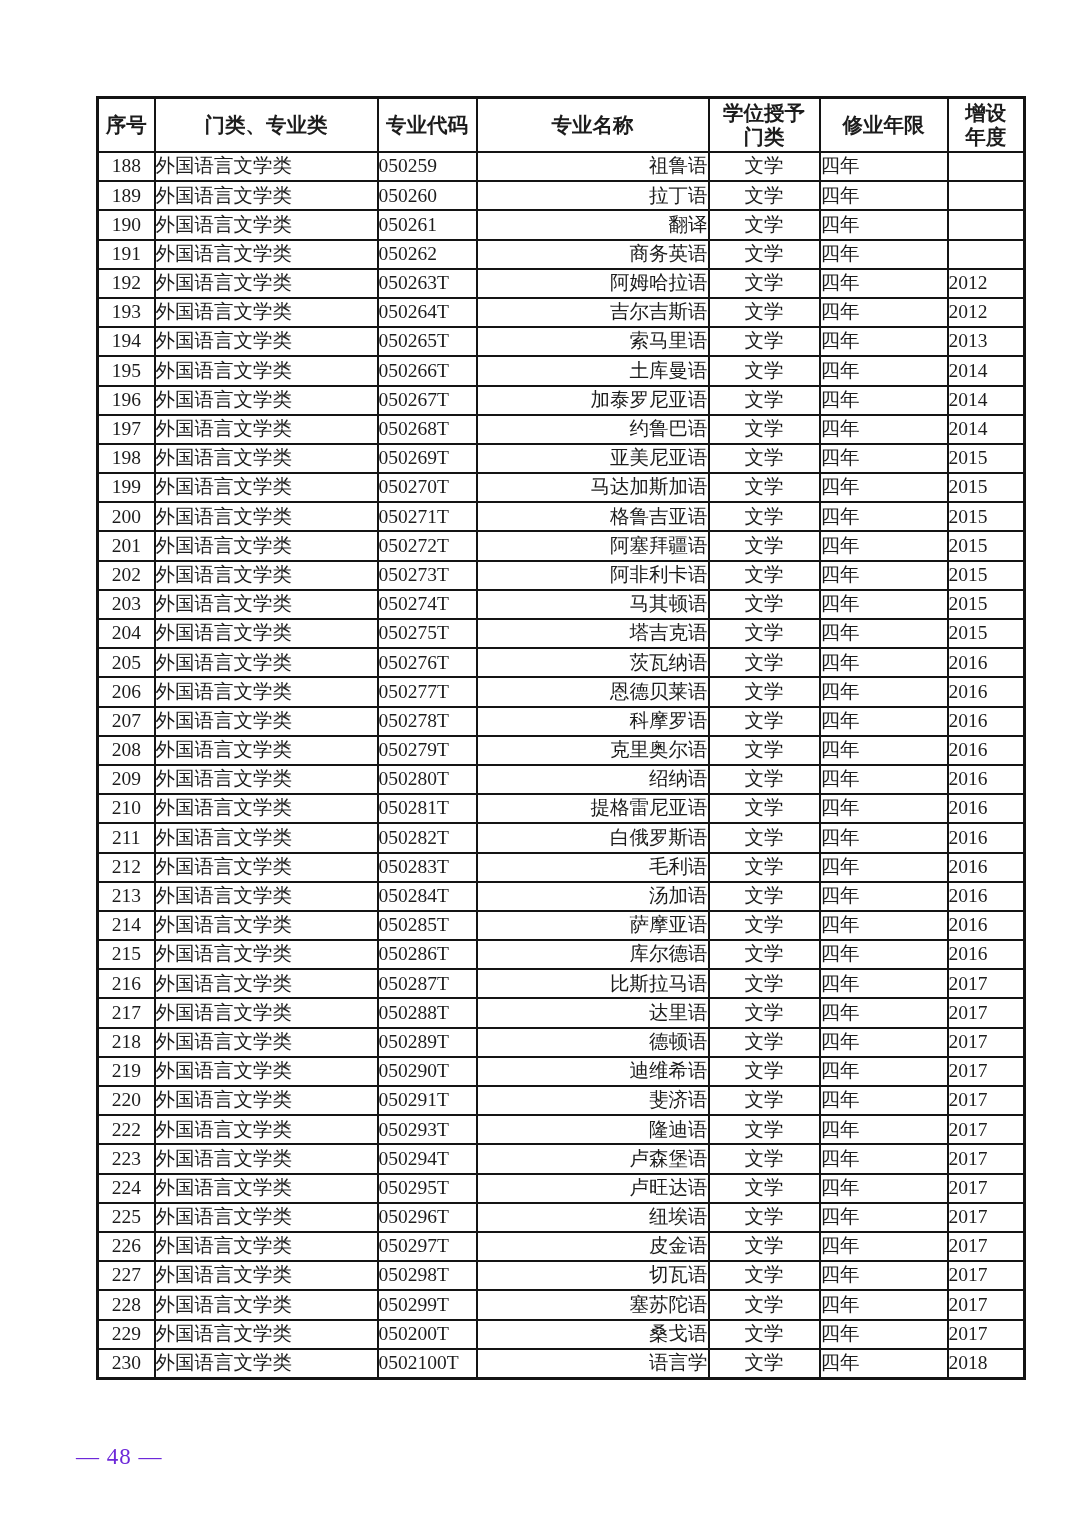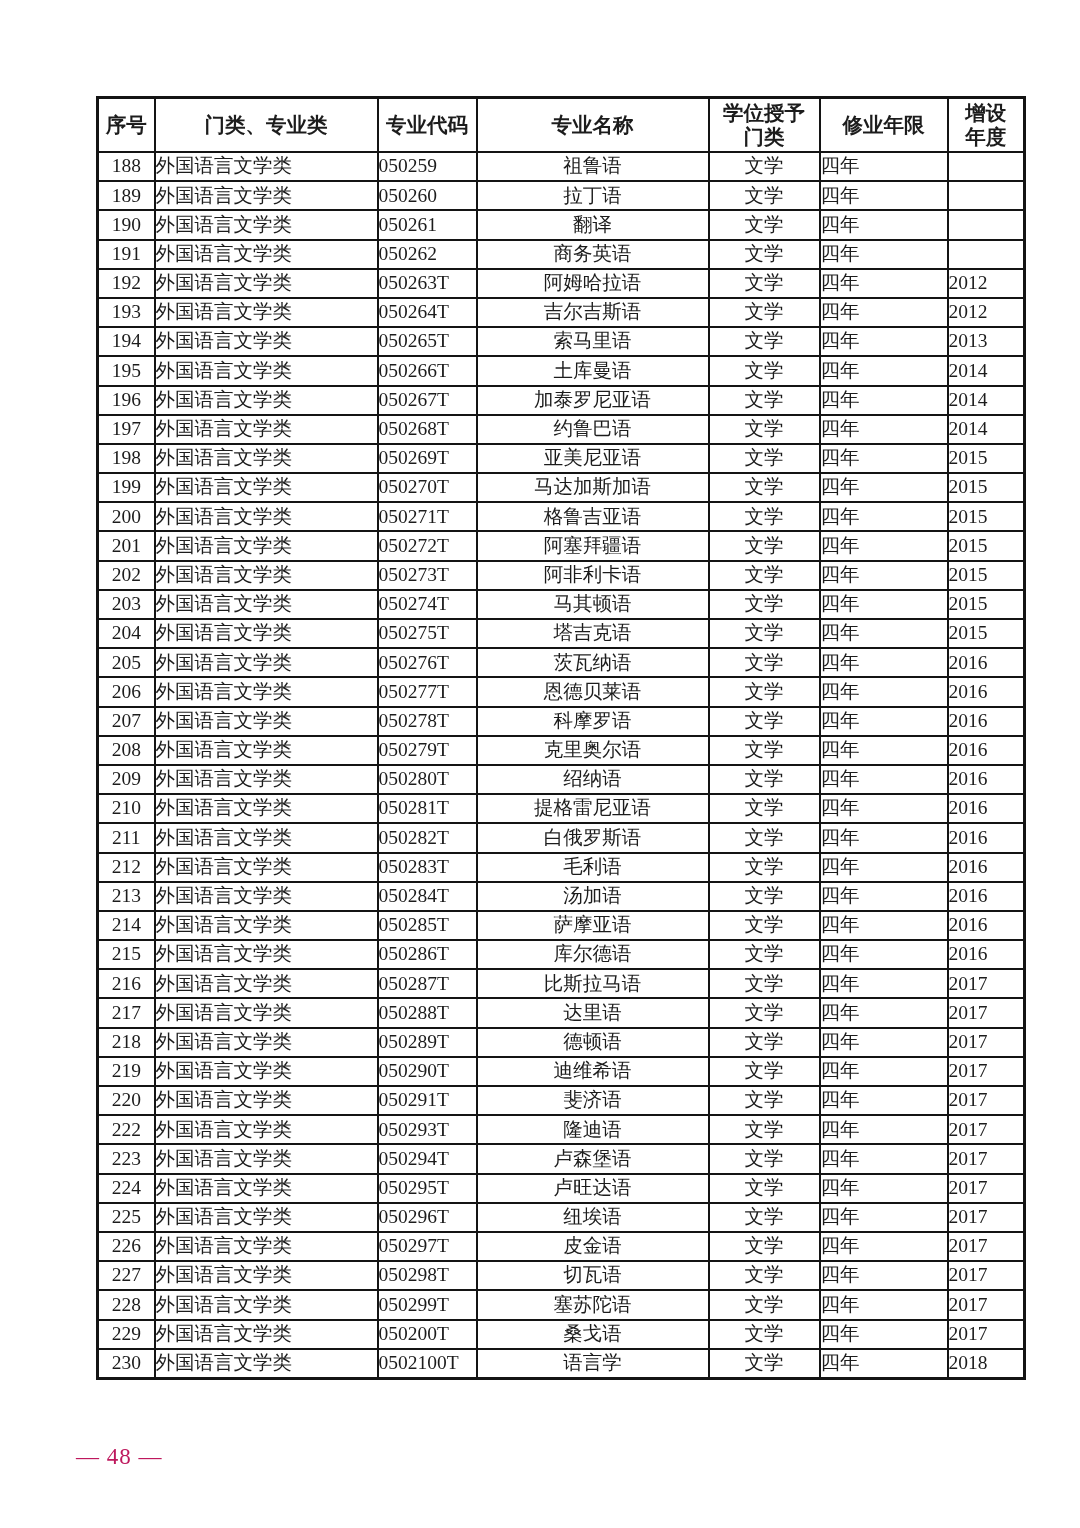--- a/index.html
+++ b/index.html
@@ -33,31 +33,31 @@
     height: 52px;
     text-align: center;
     white-space: pre-line;
     line-height: 1.18;
   }
   .catalog td { height: 27.2px; line-height: 1.05; }
 
   .c-no   { text-align: center; }
   .c-cat  { text-align: left; padding: 0 4px 0 5px; }
   .c-code { text-align: left; padding: 0 4px 0 5px; }
-  .c-name { text-align: center; padding: 0 4px 0 7px; }
+  .c-name { text-align: right; padding: 0 4px 0 7px; }
   .c-deg  { text-align: center; margin-top: 21px; }
   .c-yrs  { text-align: left; }
   .c-add  { text-align: left; }
 
   .footer {
     position: absolute;
     left: 76px; top: 1444px;
     font-size: 23px;
     letter-spacing: 1px;
-    color: #be185d;
+    color: #6d28d9;
   }
 </style>
 </head>
 <body>
 
 <div class="page">
 
   <table class="catalog">
     <colgroup>
       <col style="width:57px">

